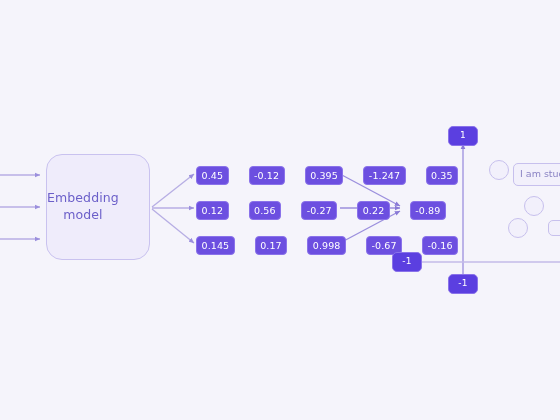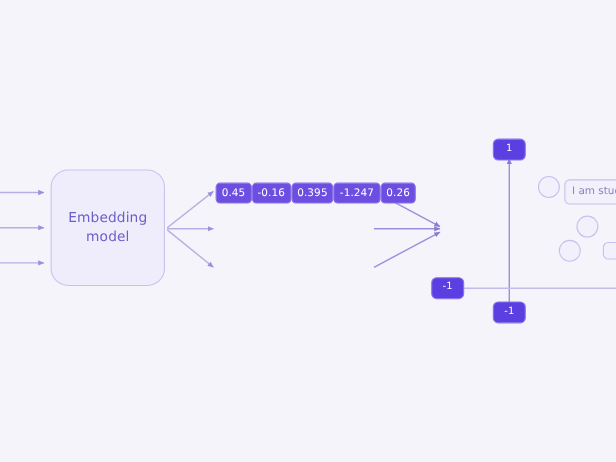--- a/index.html
+++ b/index.html
@@ -35,36 +35,36 @@
     left: 46px;
     top: 154px;
     width: 104px;
     height: 106px;
     background: #efecfb;
     border: 1.4px solid #c9c2ef;
     border-radius: 16px;
     box-sizing: border-box;
     display: flex;
     align-items: center;
-    justify-content: center;
+    justify-content: flex-start;
   }
   .model-box .label {
     color: #6b5fc9;
     font-size: 12.5px;
     line-height: 1.35;
     text-align: center;
     letter-spacing: 0.1px;
   }
 
   
   .vec-row {
     position: absolute;
     display: flex;
     align-items: center;
-    gap: 0;
+    gap: 20px;
     white-space: nowrap;
     justify-content: space-between;
   }
   .chip {
     background: #6c4fe0;
     color: #ffffff;
     font-size: 9.5px;
     line-height: 1;
     padding: 3.5px 4.5px 4px 4.5px;
     border-radius: 4px;
@@ -149,27 +149,41 @@
 
   <div class="model-box">
     <div class="label">
       <span>Embedding</span><br>
       <span>model</span>
     </div>
   </div>
 
   <div class="vec-row" style="left:196px; top:166px;">
     <span class="chip">0.45</span>
-    <span class="chip">-0.16</span>
+    <span class="chip">-0.12</span>
     <span class="chip">0.395</span>
     <span class="chip">-1.247</span>
-    <span class="chip">0.26</span>
+    <span class="chip">0.35</span>
   </div>
 
+  <div class="vec-row" style="left:196px; top:201px;">
+    <span class="chip">0.12</span>
+    <span class="chip">0.56</span>
+    <span class="chip">-0.27</span>
+    <span class="chip">0.22</span>
+    <span class="chip">-0.89</span>
+  </div>
 
+  <div class="vec-row" style="left:196px; top:236px;">
+    <span class="chip">0.145</span>
+    <span class="chip">0.17</span>
+    <span class="chip">0.998</span>
+    <span class="chip">-0.67</span>
+    <span class="chip">-0.16</span>
+  </div>
 
   <div class="axis-chip" style="left:448px; top:126px; width:30px;">1</div>
   <div class="axis-chip" style="left:448px; top:274px; width:30px;">-1</div>
   <div class="axis-chip" style="left:392px; top:252px; width:30px;">-1</div>
 
   <div class="plot-dot" style="left:489px; top:160px; width:20px; height:20px;"></div>
   <div class="plot-dot" style="left:524px; top:196px; width:20px; height:20px;"></div>
   <div class="plot-dot" style="left:508px; top:218px; width:20px; height:20px;"></div>
 
   <div class="plot-tag" style="left:513px; top:163px; width:52px;">I am study</div>

